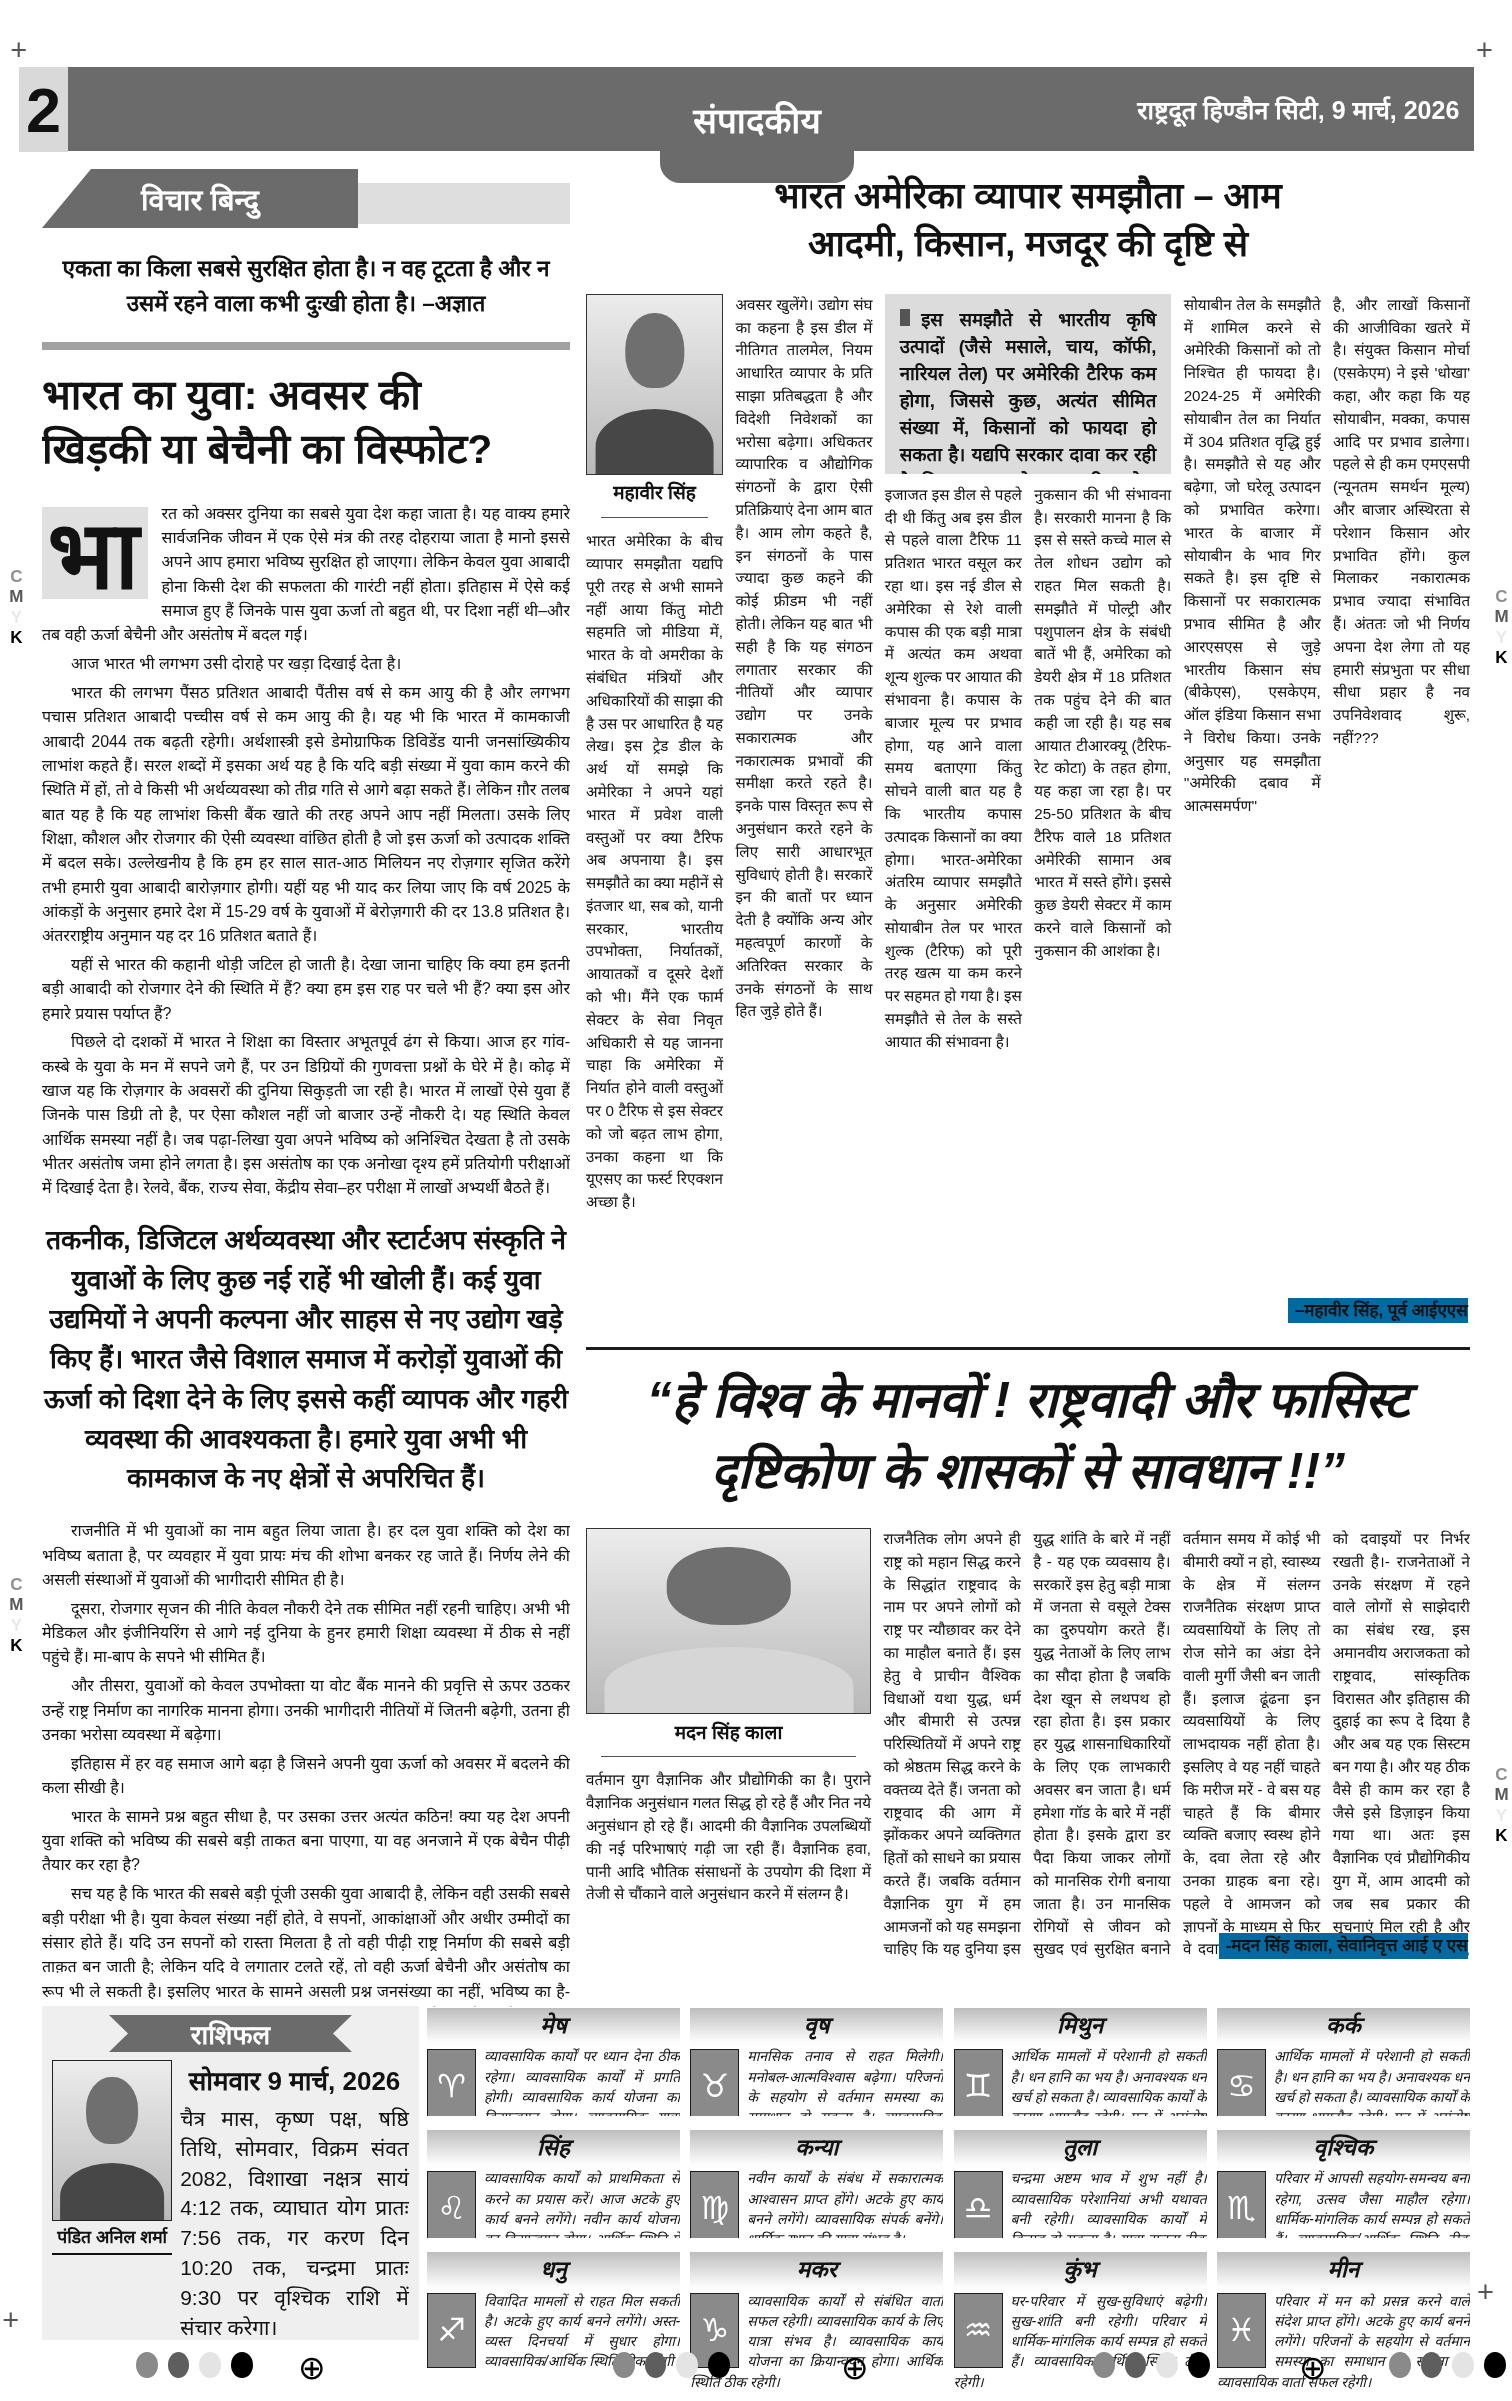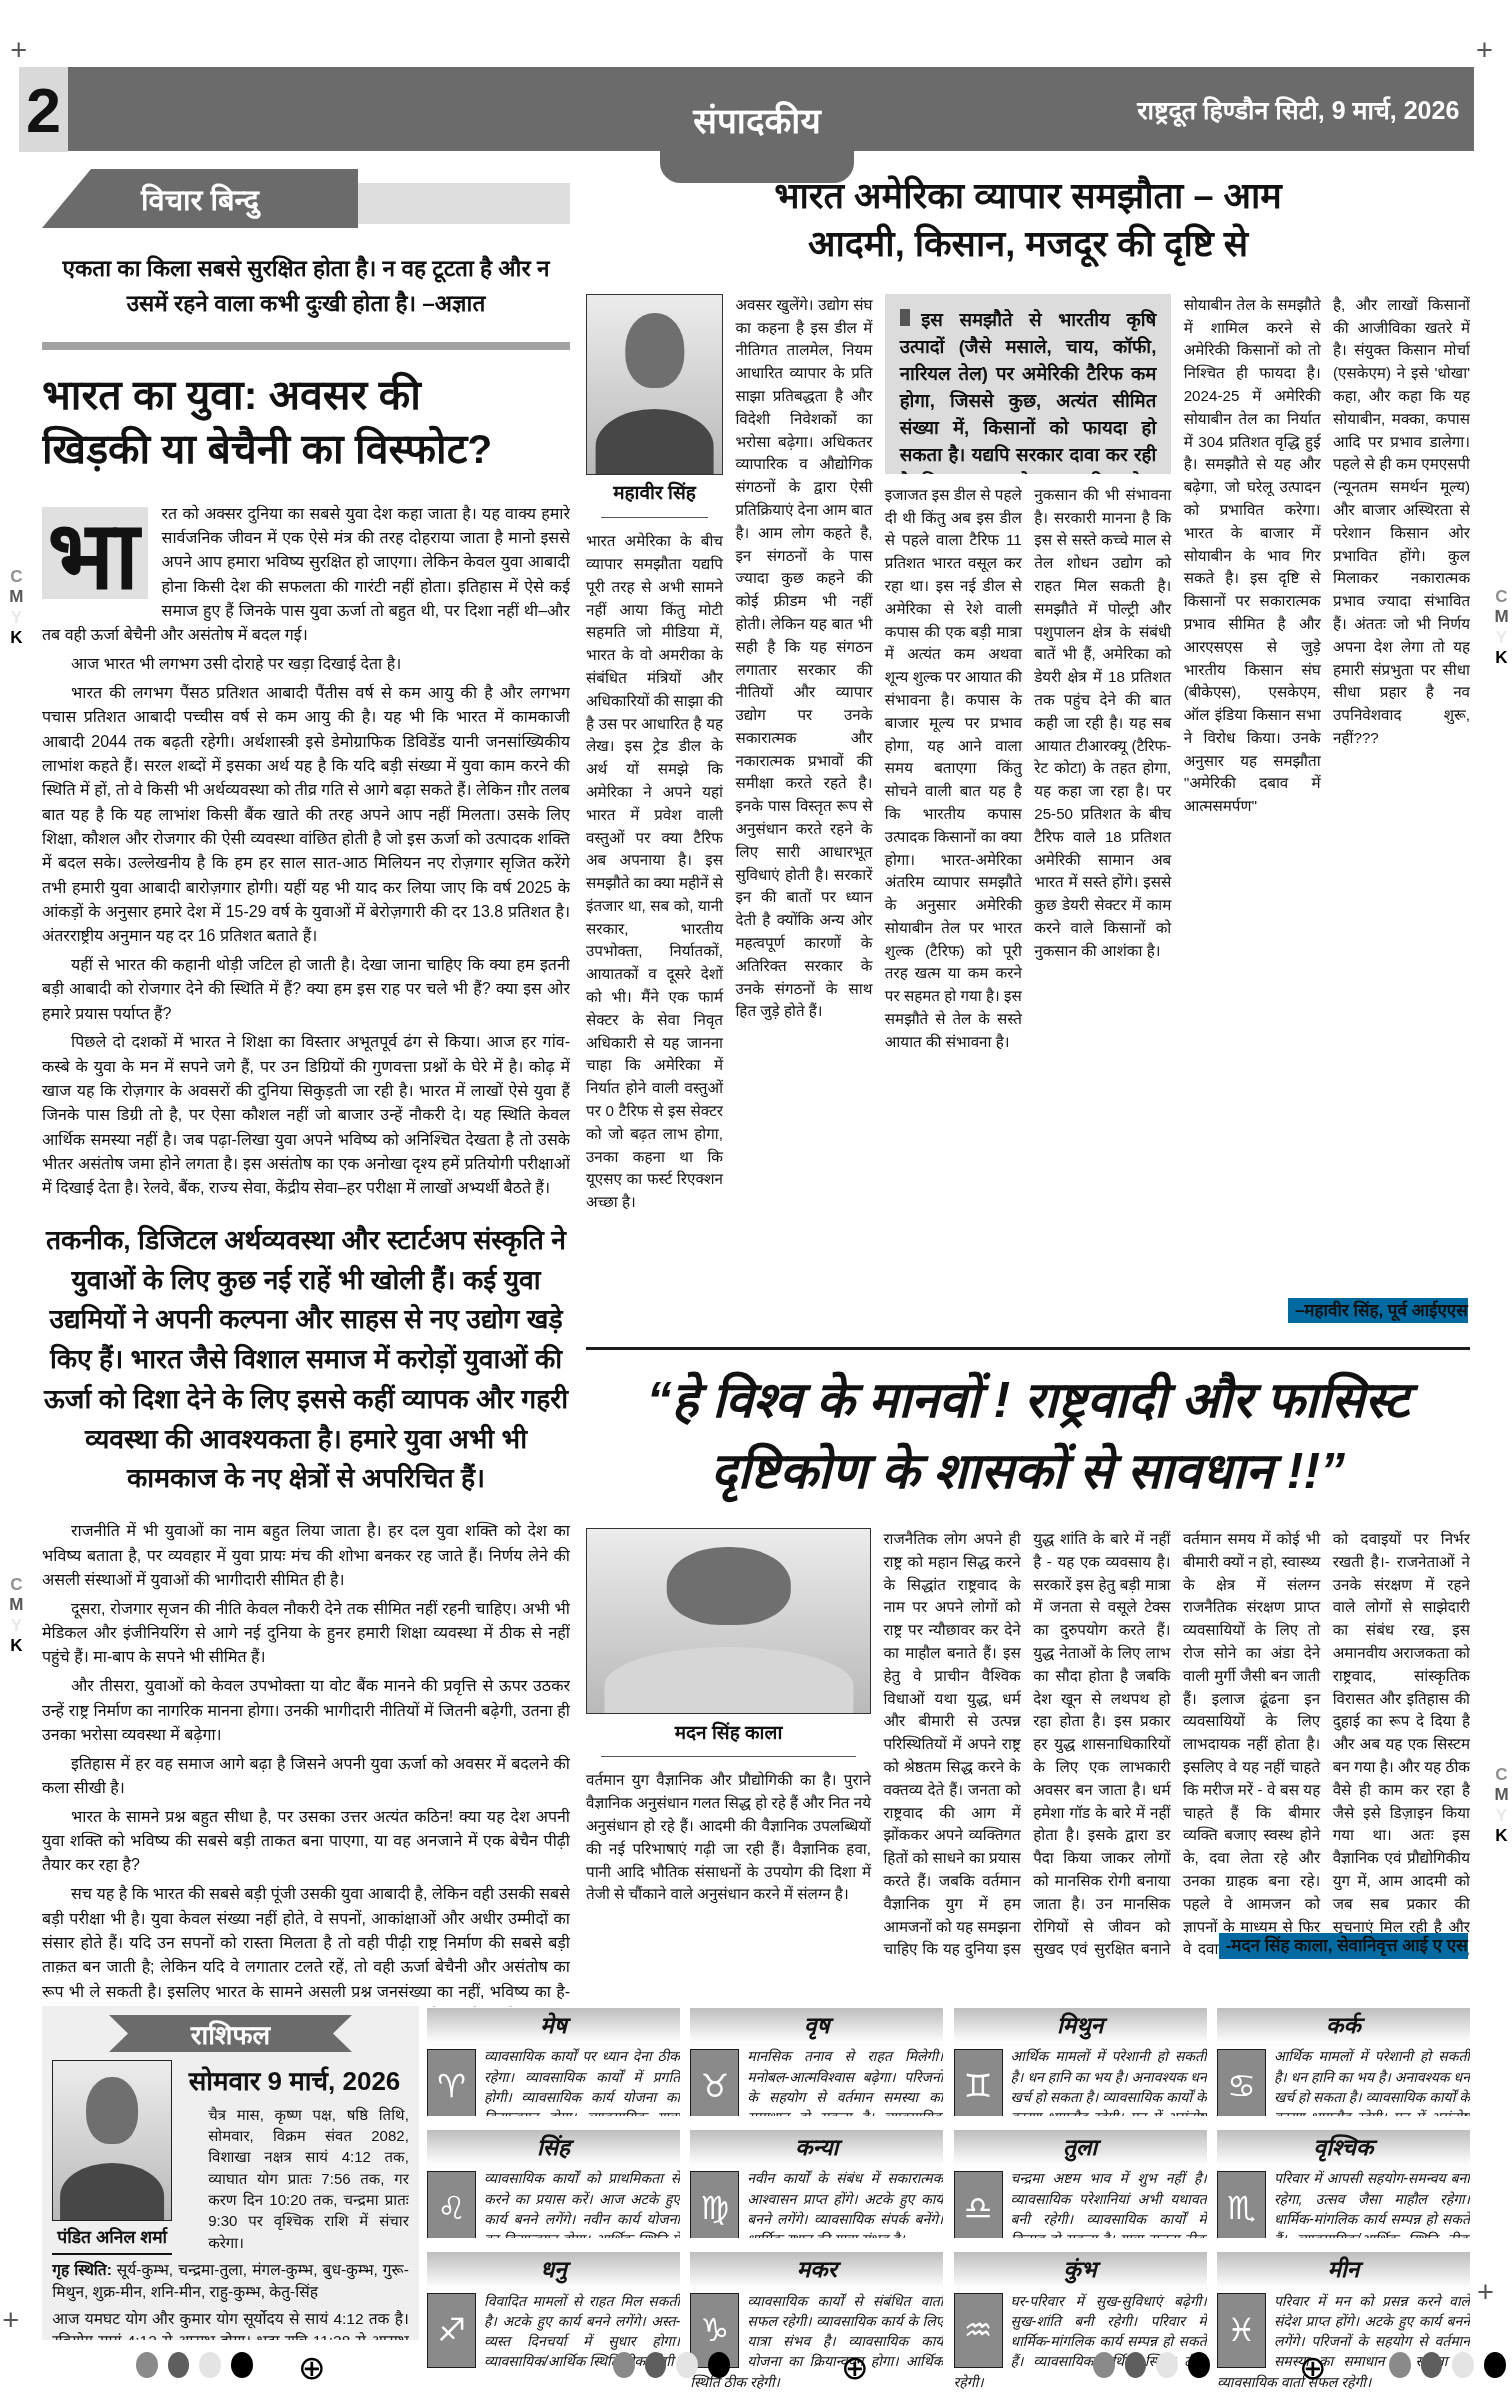--- a/index.html
+++ b/index.html
@@ -65,21 +65,21 @@
   #rashifal-box{position:absolute;left:42px;top:2006px;width:377px;height:334px;background:#efefef;
                 overflow:hidden;padding:0 10.2px;box-sizing:border-box;}
   .rf-ribbon{width:243px;height:37px;background:#6b6b6b;color:#fff;display:flex;align-items:center;
              justify-content:center;font-size:26px;font-weight:bold;margin:9px auto 8px;
              clip-path:polygon(0 0,100% 0,calc(100% - 19px) 50%,100% 100%,0 100%,19px 50%);}
   .rf-inner{display:grid;grid-template-columns:120px 1fr;gap:8px;}
   .rf-photo{height:161px;border:1.7px solid #222;box-sizing:border-box;}
   .rf-caption{font-weight:bold;font-size:17.5px;text-align:center;margin-top:3.4px;
               border-bottom:2.3px solid #111;padding-bottom:4.5px;}
   .rf-date{font-size:26px;font-weight:bold;text-align:center;margin:2.3px 0 5.6px;}
-  .rf-text{font-size:15px;line-height:1.42;text-align:justify;margin-left:28px;}
+  .rf-text{font-size:21px;line-height:1.42;text-align:justify;}
   .rf-full{font-size:15.5px;line-height:1.42;text-align:justify;margin-top:4.5px;}
   .rf-label{font-weight:bold;}
   
   #zodiac-grid{position:absolute;left:427px;top:2008px;width:1043px;height:384px;display:grid;
                grid-template-columns:repeat(4,1fr);grid-template-rows:1fr 1fr;gap:13.6px 10.2px;font-style:italic;}
   .sign-card{overflow:hidden;font-size:14px;line-height:1.45;text-align:justify;}
   .sign-head{background:linear-gradient(180deg,#bdbdbd,#fdfdfd 90%);text-align:center;
              font-size:22.6px;font-weight:bold;padding:2.3px 0 3.4px;}
   .sign-icon{float:left;width:49px;height:75px;border:1.7px solid #1d1d1d;background:#8a8a8a;color:#fff;
              display:flex;align-items:center;justify-content:center;font-size:32px;

